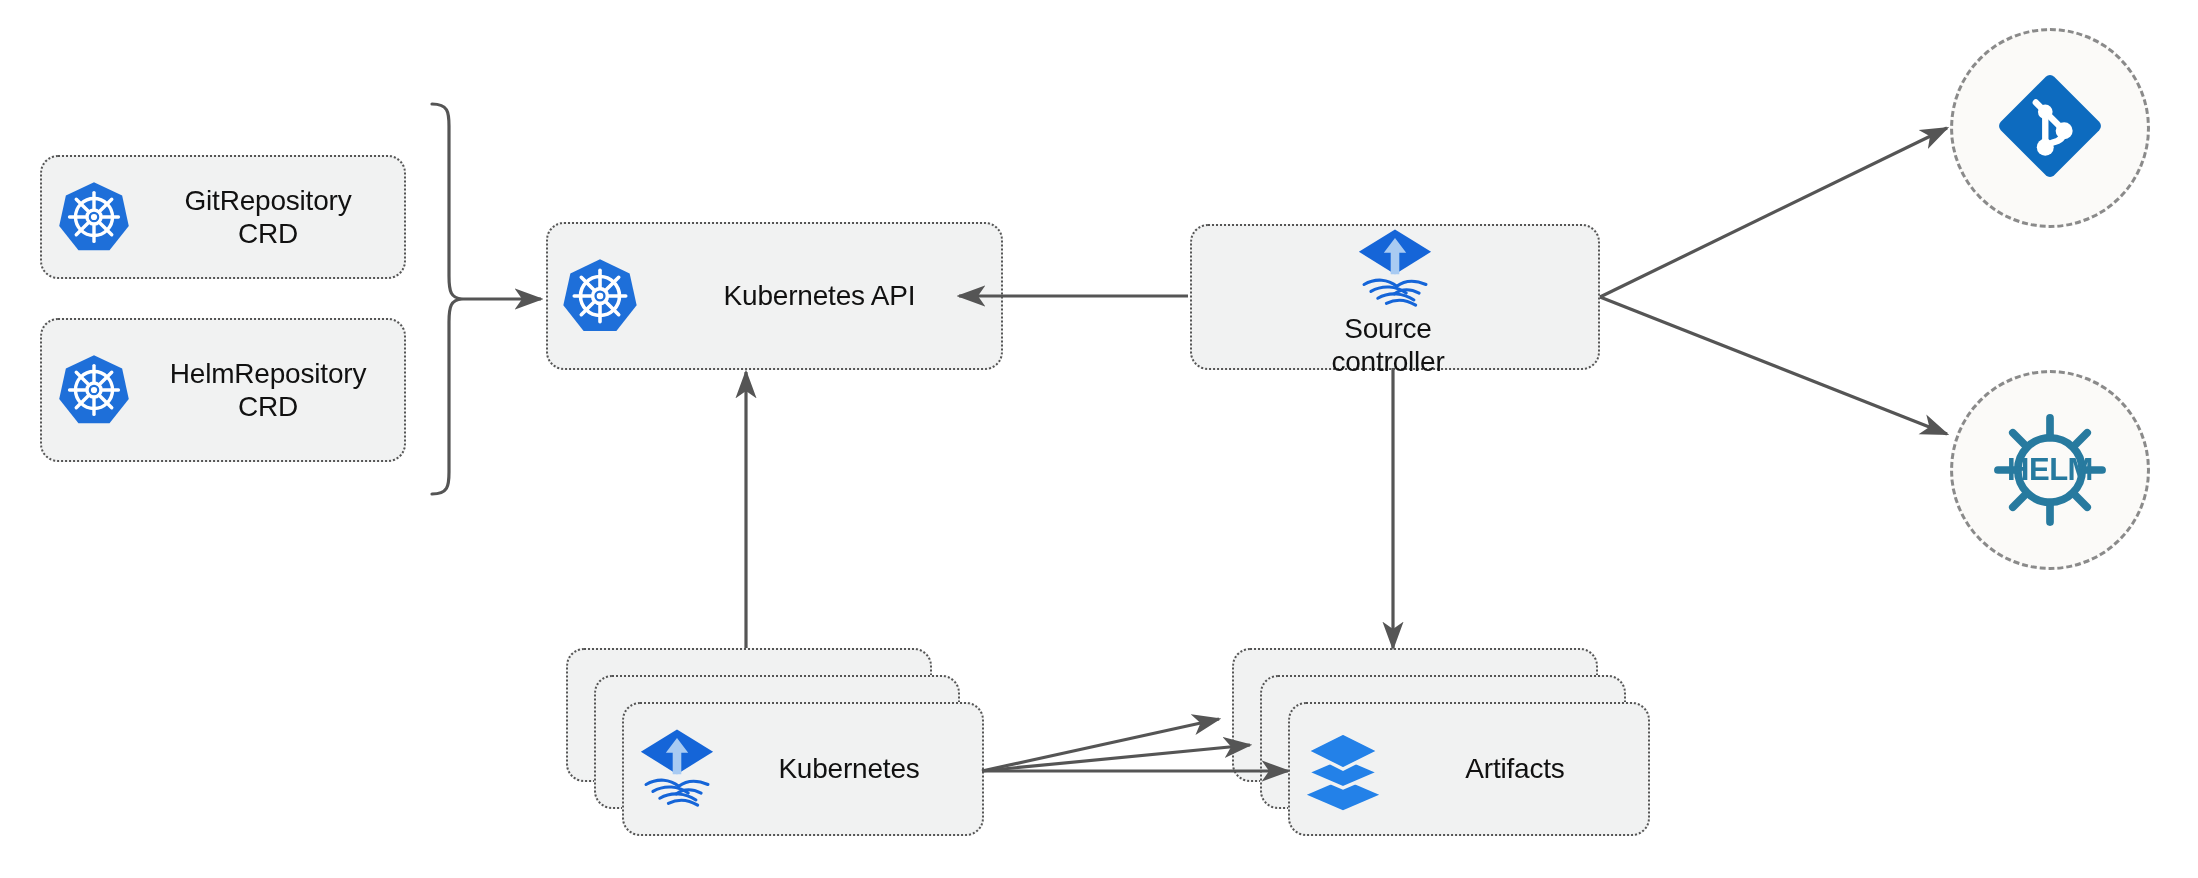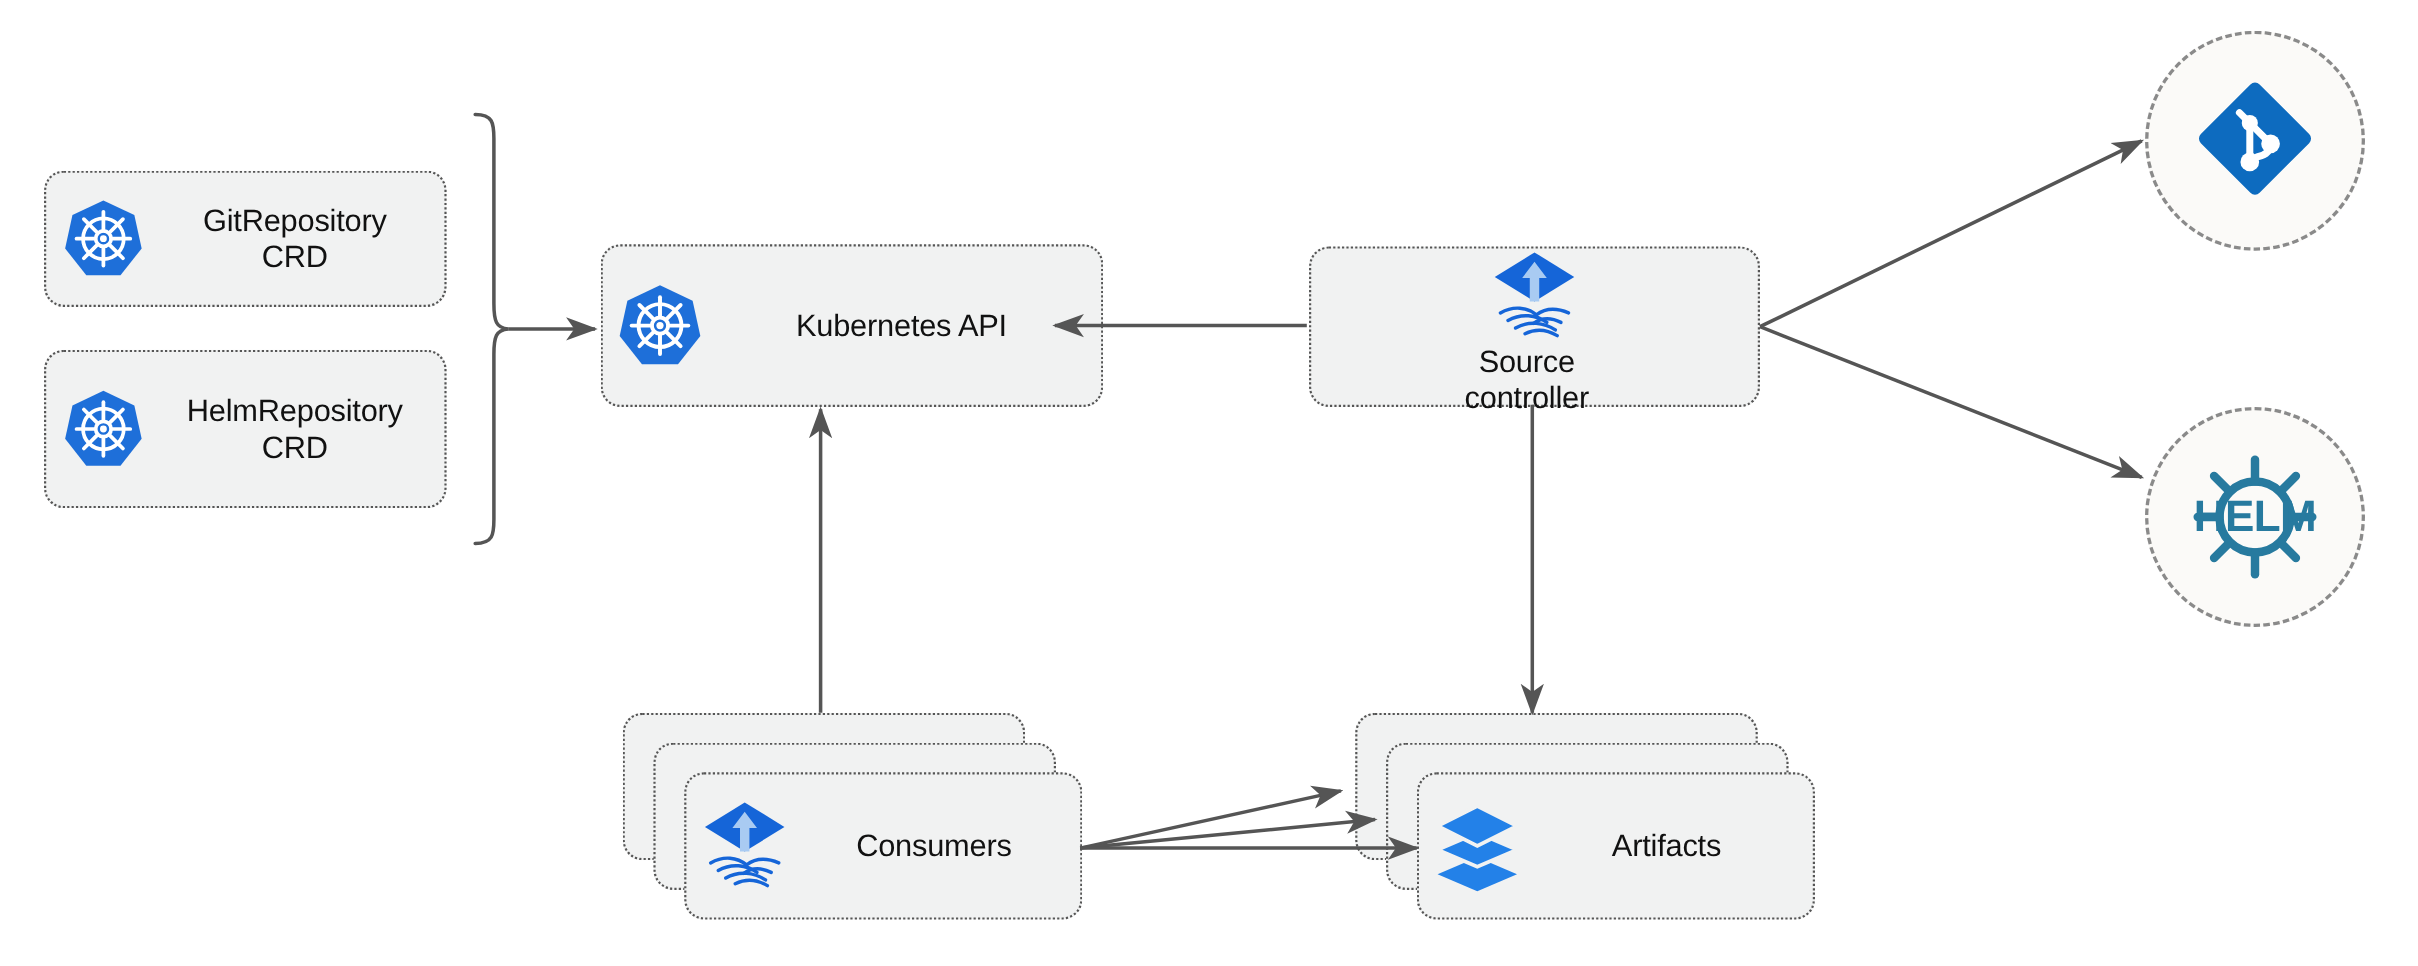--- a/index.html
+++ b/index.html
@@ -209,21 +209,21 @@
         <g stroke="#1565D8" stroke-width="3.6" fill="none" stroke-linecap="round">
           <path d="M14,68 C28,60 42,62 52,70"></path>
           <path d="M22,76 C36,68 52,70 63,78"></path>
           <path d="M30,84 C44,76 60,78 72,86"></path>
           <path d="M40,90 C52,84 64,86 74,92"></path>
           <path d="M86,68 C72,62 60,64 52,70"></path>
           <path d="M78,78 C66,72 56,74 49,79"></path>
         </g>
       </svg>
     </span>
-    <span class="node-label">Consumers</span>
+    <span class="node-label">Kubernetes</span>
   </div>
 
   <div class="node stack-back" style="left:1232px; top:648px; width:366px; height:134px;"></div>
   <div class="node stack-mid" style="left:1260px; top:675px; width:366px; height:134px;"></div>
   <div class="node stack-front" style="left:1288px; top:702px; width:362px; height:134px;">
     <span class="node-icon" style="width:106px;">
       <svg width="86" height="86" viewBox="0 0 100 100" xmlns="http://www.w3.org/2000/svg">
         <polygon points="50,62 8,80 50,98 92,80" fill="#2381E8"></polygon>
         <polygon points="50,36 8,54 50,72 92,54" fill="#2381E8" stroke="#F1F2F2" stroke-width="4"></polygon>
         <polygon points="50,8 8,29 50,50 92,29" fill="#2381E8" stroke="#F1F2F2" stroke-width="4"></polygon>
@@ -258,18 +258,18 @@
           <line x1="8" y1="50" x2="24" y2="50"></line>
           <line x1="76" y1="50" x2="92" y2="50"></line>
           <line x1="20" y1="20" x2="31" y2="31"></line>
           <line x1="69" y1="69" x2="80" y2="80"></line>
           <line x1="80" y1="20" x2="69" y2="31"></line>
           <line x1="31" y1="69" x2="20" y2="80"></line>
         </g>
       </svg>
       <span style="position:absolute; left:0; top:0; width:124px; height:124px;
                    display:flex; align-items:center; justify-content:center;
-                   font-size:40px; font-weight:bold; color:#277A9F;
+                   font-size:31px; font-weight:bold; color:#277A9F;
                    letter-spacing:-0.5px; font-family:'Liberation Sans', sans-serif;">HELM</span>
     </span>
   </div>
 
 </div>
 
 </body></html>

